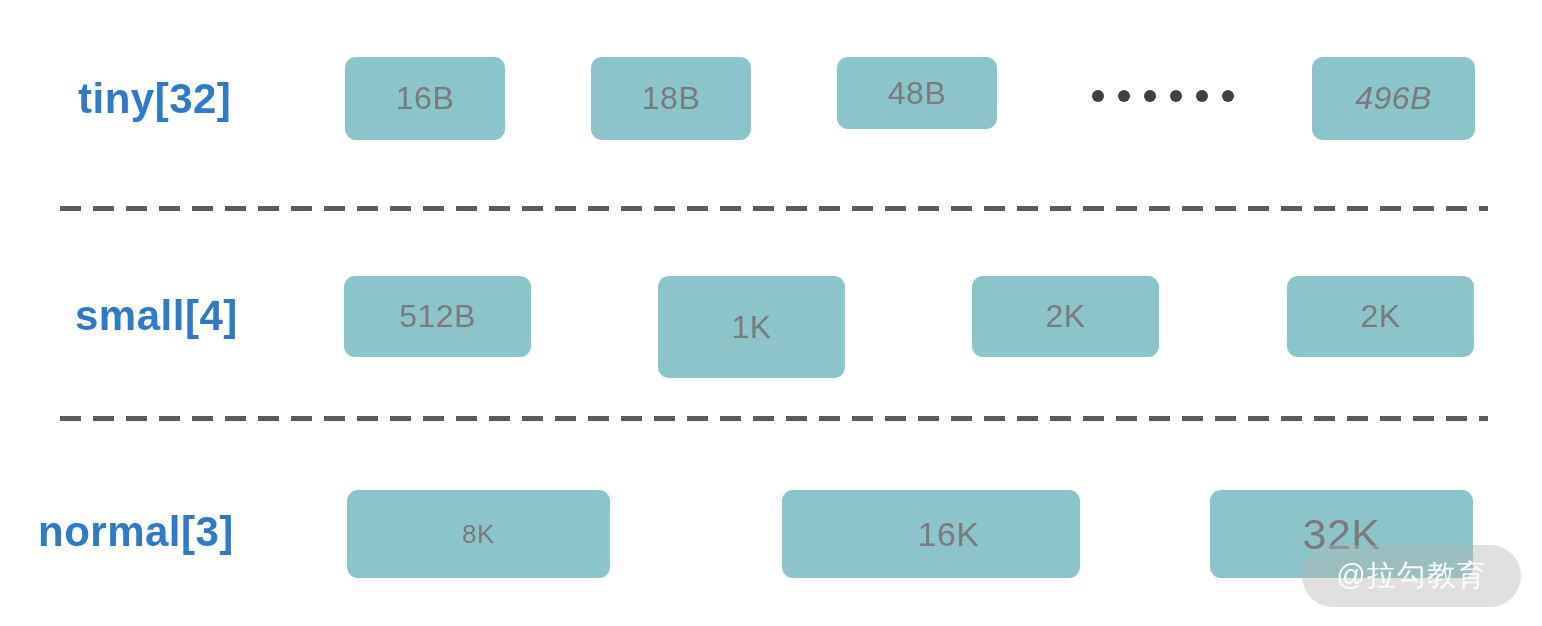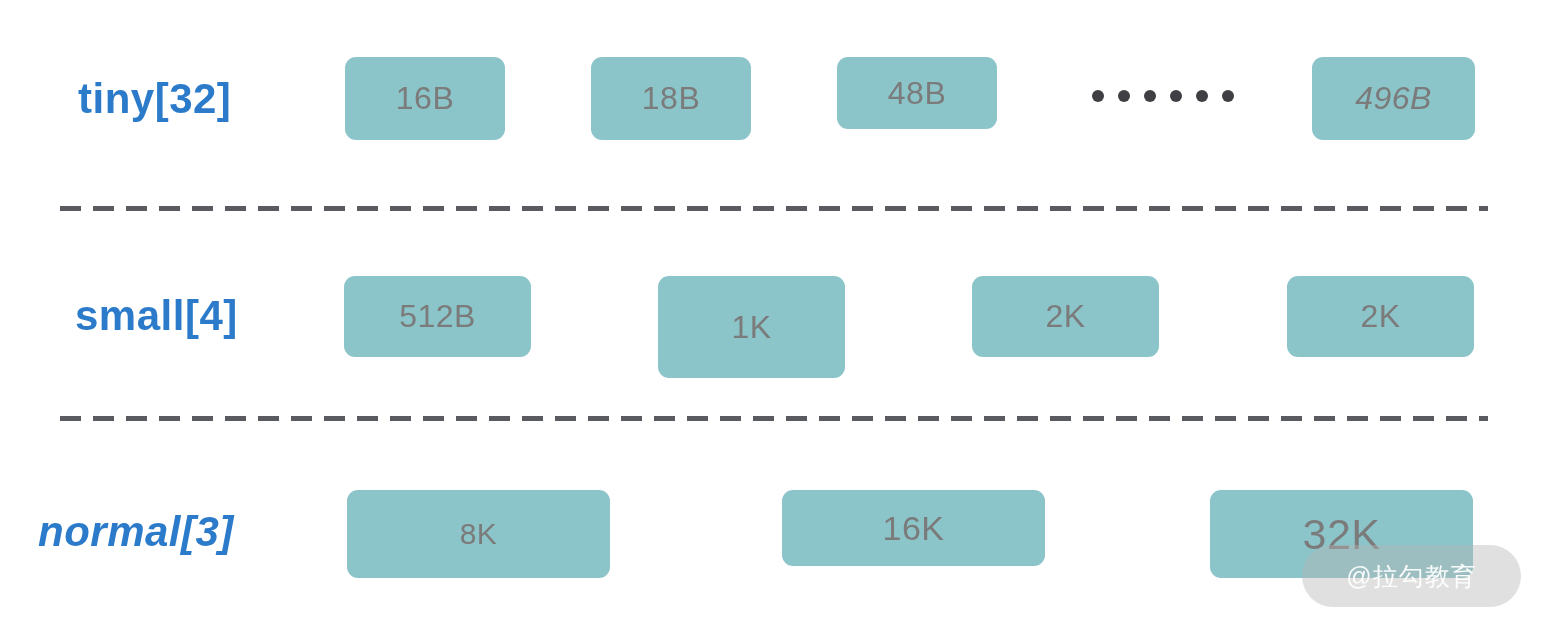--- a/index.html
+++ b/index.html
@@ -66,21 +66,21 @@
     width: 219px;
     height: 62px;
     border-radius: 31px;
     background: rgba(182, 182, 182, 0.42);
     display: flex;
     align-items: center;
     justify-content: center;
   }
   .watermark span {
     color: rgba(255, 255, 255, 0.93);
-    font-size: 25px;
+    font-size: 29px;
     letter-spacing: 1px;
     white-space: nowrap;
   }
 </style>
 </head>
 <body>
 
 <div id="canvas">
   <div class="dashed-sep" style="top:206px;"></div>
   <div class="dashed-sep" style="top:416px;"></div>
@@ -96,21 +96,21 @@
         <div class="ellipsis-dot"></div>
         <div class="ellipsis-dot"></div>
         <div class="ellipsis-dot"></div>
       </div>
       <div class="size-box" style="left: 1312px; top: 57px; width: 163px; height: 83px; font-size: 32px; font-style: italic;">496B</div>
       <div class="row-label" style="left: 75px; top: 317px; font-size: 42px;">small[4]</div>
       <div class="size-box" style="left: 344px; top: 276px; width: 187px; height: 81px; font-size: 32px;">512B</div>
       <div class="size-box" style="left: 658px; top: 276px; width: 187px; height: 102px; font-size: 32px;">1K</div>
       <div class="size-box" style="left: 972px; top: 276px; width: 187px; height: 81px; font-size: 32px;">2K</div>
       <div class="size-box" style="left: 1287px; top: 276px; width: 187px; height: 81px; font-size: 32px;">2K</div>
-      <div class="row-label" style="left: 38px; top: 533px; font-size: 42px; font-style: italic;">normal[3]</div>
-      <div class="size-box" style="left: 347px; top: 490px; width: 263px; height: 88px; font-size: 30px;">8K</div>
-      <div class="size-box" style="left: 782px; top: 490px; width: 263px; height: 76px; font-size: 34px;">16K</div>
+      <div class="row-label" style="left: 38px; top: 533px; font-size: 42px;">normal[3]</div>
+      <div class="size-box" style="left: 347px; top: 490px; width: 263px; height: 88px; font-size: 26px;">8K</div>
+      <div class="size-box" style="left: 782px; top: 490px; width: 263px; height: 88px; font-size: 34px; padding-left: 35px;">16K</div>
       <div class="size-box" style="left: 1210px; top: 490px; width: 263px; height: 88px; font-size: 43px;">32K</div>
     </div>
   <div class="watermark">
     <span>@拉勾教育</span>
   </div>
 </div>
 
 </body></html>

